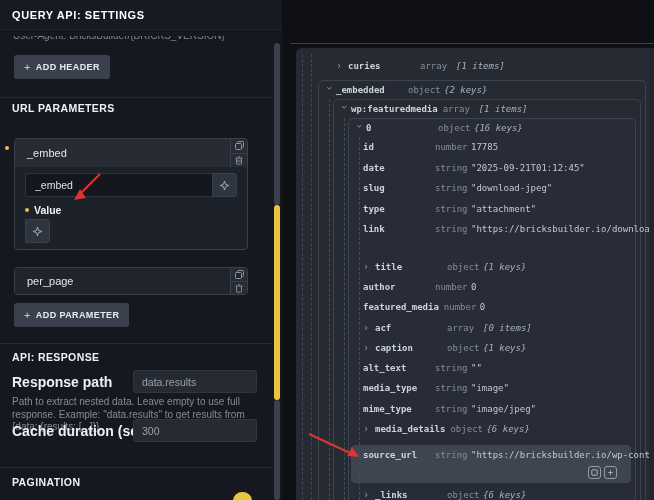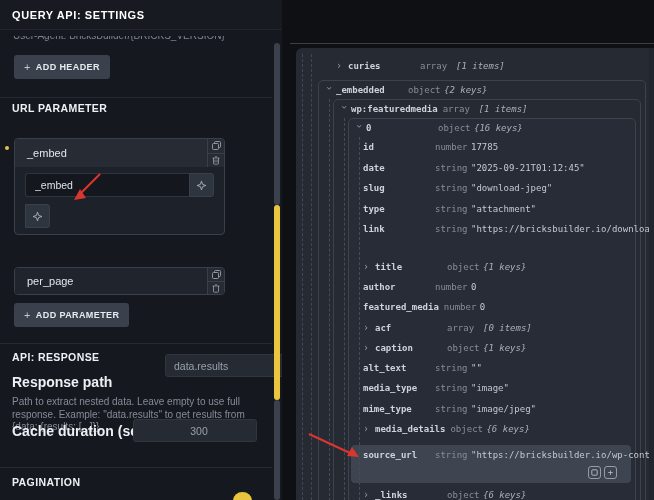--- a/index.html
+++ b/index.html
@@ -25,21 +25,21 @@
   }
   .btn .plus { font-size:11px; font-weight:normal; line-height:8px; color:#c3c9d2; }
   .add-header { position:absolute; left:14px; top:55px; }
   .add-param  { position:absolute; left:14px; top:303px; }
   .divider { position:absolute; left:0; width:272px; height:1px; background:#262b33; }
   .sec-head { position:absolute; left:12px; font-size:10.5px; font-weight:bold; letter-spacing:.4px; color:#eef1f4; }
   .sec-desc { position:absolute; left:12px; width:254px; font-size:10px; line-height:13px; color:#858d99; }
   .ydot { width:4px; height:4px; border-radius:50%; background:#e3c148; display:inline-block; }
   .card-dot { position:absolute; left:5px; top:146px; }
   
-  .card { position:absolute; left:14px; width:211px; border:1px solid #3a404b; border-radius:4px; background:#1d212a; overflow:hidden; }
+  .card { position:absolute; left:14px; width:234px; border:1px solid #3a404b; border-radius:4px; background:#1d212a; overflow:hidden; }
   .card-embed { top:138px; }
   .card-head { display:grid; grid-template-columns:1fr 17px; }
   .card-title { background:#262b34; display:flex; align-items:center; padding-left:12px; font-size:11px; color:#e3e6ea; min-height:28px; }
   .icon-col { display:flex; flex-direction:column; border-left:1px solid #3a404b; }
   .icon-cell { flex:1; min-height:13px; background:#262b34; display:flex; align-items:center; justify-content:center; cursor:pointer; }
   .icon-cell + .icon-cell { border-top:1px solid #3a404b; }
   .card-body { padding:6px 10px 6px 10px; }
   .fld-label { display:flex; align-items:center; gap:5px; font-size:10.5px; font-weight:bold; color:#f0f2f5; height:12px; margin:3px 0 3px 0; }
   .inp-row { display:flex; height:24px; margin-bottom:7px; }
   .inp-dark {
@@ -109,21 +109,21 @@
       <span>User-Agent: BricksBuilder/{BRICKS_VERSION}</span>
     </div>
 
     <button class="btn add-header">
       <span class="plus">+</span>
       <span>ADD HEADER</span>
     </button>
 
     <div class="divider" style="top:97px"></div>
 
-    <div class="sec-head" style="top:102px">URL PARAMETER</div>
+    <div class="sec-head" style="top:102px">URL PARAMETERS</div>
 
     <span class="ydot card-dot"></span>
 
     <div class="card card-embed">
       <div class="card-head">
         <div class="card-title">_embed</div>
         <div class="icon-col">
           <div class="icon-cell">
             <svg width="9" height="9" viewBox="0 0 9 9">
                 <rect x="2.5" y="0.5" width="6" height="6" rx="1" fill="none" stroke="#9aa2ae" stroke-width="0.9"></rect>
@@ -139,20 +139,24 @@
       </div>
       <div class="card-body">
         <div class="inp-row">
           <input class="inp-dark" value="_embed" style="">
           <div class="bolt-btn">
             <svg width="11" height="11" viewBox="0 0 12 12">
                 <path d="M6 1.2 L7.2 4.8 L10.8 6 L7.2 7.2 L6 10.8 L4.8 7.2 L1.2 6 L4.8 4.8 Z" fill="none" stroke="#aab2bd" stroke-width="1"></path>
               </svg>
           </div>
         </div>
+        <div class="fld-label">
+          <span class="ydot"></span>
+          <span>Value</span>
+        </div>
         <div class="inp-row" style="margin-bottom:0">
           <div class="bolt-btn">
             <svg width="11" height="11" viewBox="0 0 12 12">
                 <path d="M6 1.2 L7.2 4.8 L10.8 6 L7.2 7.2 L6 10.8 L4.8 7.2 L1.2 6 L4.8 4.8 Z" fill="none" stroke="#aab2bd" stroke-width="1"></path>
               </svg>
           </div>
         </div>
       </div>
     </div>
 
@@ -183,25 +187,25 @@
     <button class="btn add-param">
       <span class="plus">+</span>
       <span>ADD PARAMETER</span>
     </button>
 
     <div class="divider" style="top:343px"></div>
 
     <div class="sec-head" style="top:351px">API: RESPONSE</div>
 
     <div class="lbl" style="top:374px">Response path</div>
-    <input class="inp-light" style="top: 354px; margin-left: 32px;" value="data.results">
+    <input class="inp-light" style="top: 370px;" value="data.results">
     <div class="help" style="top:396px">Path to extract nested data. Leave empty to use full response. Example: "data.results" to get results from {data: {results: [...]}}</div>
 
     <div class="lbl" style="top:423px">Cache duration (sec)</div>
-    <input class="inp-light" style="top: 419px; text-align: center;" value="300">
+    <input class="inp-light" style="top: 419px;" value="300">
 
     <div class="divider" style="top:467px"></div>
     <div class="sec-head" style="top:476px">PAGINATION</div>
 
     <div class="yellow-ball"></div>
 
     <div class="sb-seg sb-a"></div>
     <div class="sb-seg sb-b"></div>
     <div class="sb-seg sb-c"></div>
   </div>

